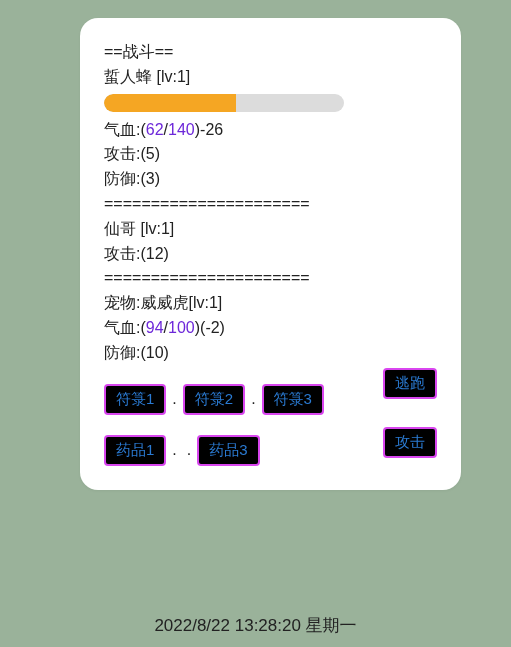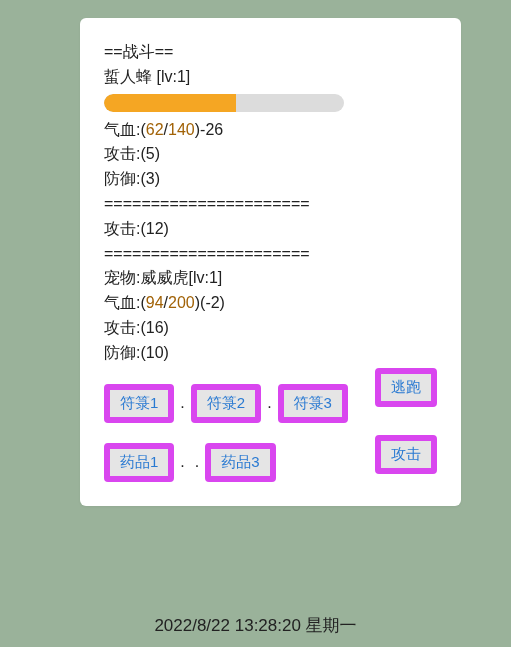--- a/index.html
+++ b/index.html
@@ -10,60 +10,60 @@
     font-family: "Microsoft YaHei", Arial, sans-serif;
     font-size: 16px;
     color: #222;
     width: 511px;
     height: 647px;
     overflow: hidden;
     position: relative;
   }
   .card {
     background: #fff;
-    border-radius: 6px;
+    border-radius: 18px;
     margin: 18px 50px 0 80px;
     padding: 22px 24px 24px 24px;
     position: relative;
     box-shadow: 0 1px 3px rgba(0,0,0,0.05);
   }
   .line { line-height: 1.55; }
   .hpbar {
     width: 240px;
     height: 18px;
     background: #dcdcdc;
     border-radius: 9px;
     margin: 4px 0 6px 0;
     overflow: hidden;
   }
   .hpbar-fill {
     height: 100%;
     background: #f5a623;
     border-radius: 9px 0 0 9px;
   }
-  .red { color: #a16207; }
+  .red { color: #6d28d9; }
   .sep {
     letter-spacing: 0;
     white-space: nowrap;
     overflow: hidden;
     color: #222;
   }
   .sidebtns {
     position: absolute;
     right: 24px;
     top: 350px;
     display: flex;
     flex-direction: column;
     gap: 28px;
   }
   .btn {
     display: inline-block;
-    border: 6px solid #d946ef;
+    border: 2px solid #d946ef;
     color: #2a7ad2;
-    background: #e5e5e5;
+    background: #000000;
     border-radius: 4px;
     padding: 4px 10px;
     font-size: 15px;
     cursor: pointer;
     user-select: none;
     white-space: nowrap;
   }
   .itemrow {
     margin-top: 18px;
     display: flex;
@@ -93,29 +93,29 @@
     <div class="hpbar-fill" style="width:55%"></div>
   </div>
   <div class="line">
     <span>气血:(</span><span class="red">62</span><span>/</span><span class="red">140</span><span>)-26</span>
   </div>
   <div class="line">攻击:(5)</div>
   <div class="line">防御:(3)</div>
 
   <div class="line sep">======================</div>
 
+  <div class="line">仙哥 [lv:1]</div>
   <div class="line">攻击:(12)</div>
 
   <div class="line sep">======================</div>
 
   <div class="line">宠物:威威虎[lv:1]</div>
   <div class="line">
-    <span>气血:(</span><span class="red">94</span><span>/</span><span class="red">200</span><span>)(-2)</span>
+    <span>气血:(</span><span class="red">94</span><span>/</span><span class="red">100</span><span>)(-2)</span>
   </div>
-  <div class="line">攻击:(16)</div>
   <div class="line">防御:(10)</div>
 
   <div class="sidebtns">
     <span class="btn">逃跑</span>
     <span class="btn">攻击</span>
   </div>
 
   <div class="itemrow">
     <span class="btn">符箓1</span>
     <span class="dot">.</span>

